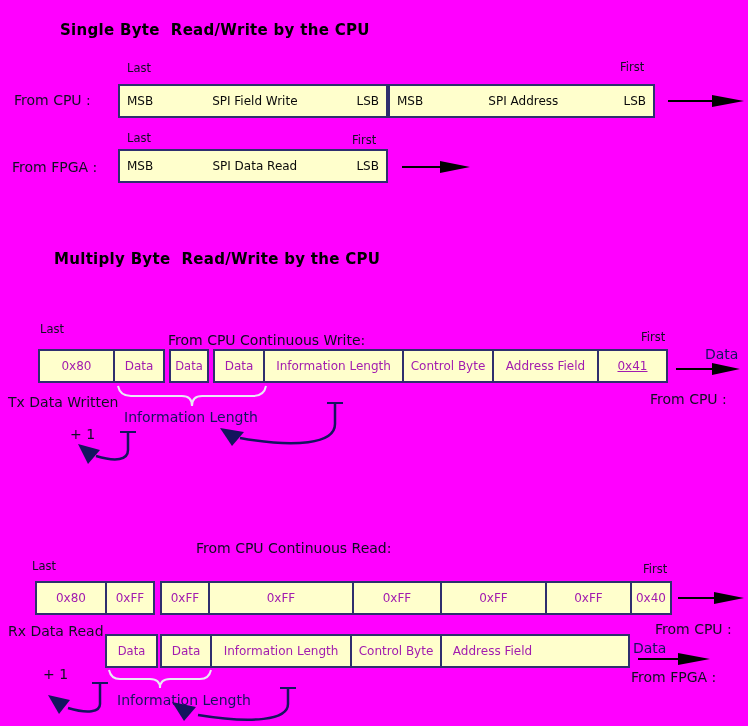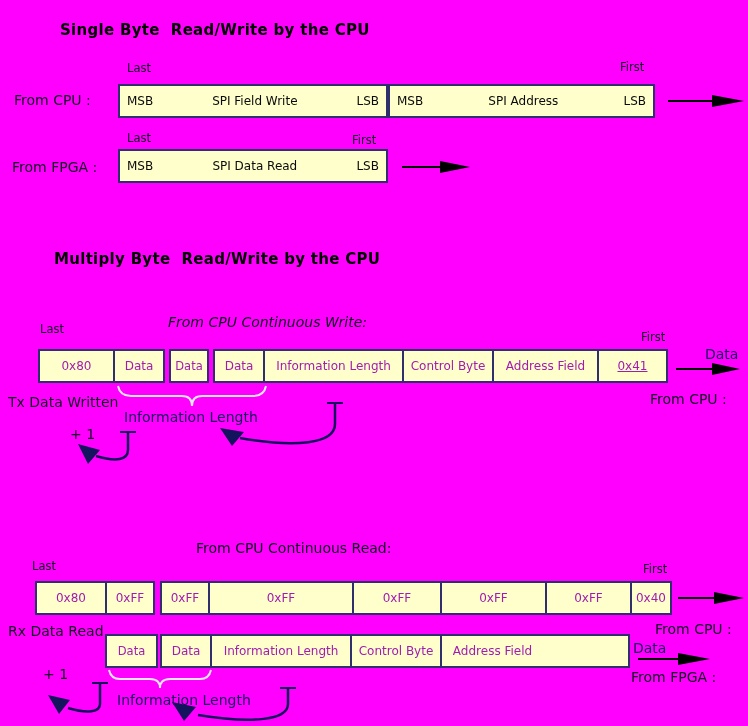--- a/index.html
+++ b/index.html
@@ -57,21 +57,21 @@
     <span>MSB</span>
     <span>SPI Data Read</span>
     <span>LSB</span>
   </div>
   <svg class="abs" style="left:402px;top:159px;" width="68" height="16">
     <line x1="0" y1="8" x2="42" y2="8" stroke="#000" stroke-width="2"></line>
       <polygon points="38,2 68,8 38,14" fill="#000"></polygon>
   </svg>
 
   <div class="abs title" style="left:54px;top:250px;">Multiply Byte  Read/Write by the CPU</div>
-  <div class="abs heading" style="left:168px;top:314px;font-style:italic;">From CPU Continuous Write:</div>
+  <div class="abs heading" style="left:168px;top:332px;">From CPU Continuous Write:</div>
   <div class="abs lbl" style="left:40px;top:322px;">Last</div>
   <div class="abs lbl" style="left:641px;top:330px;">First</div>
 
   <div class="abs grp" style="left:38px;top:349px;width:127px;height:34px;">
     <div class="cell" style="width:73px;">0x80</div>
     <div class="cell" style="flex:1;">Data</div>
   </div>
   <div class="abs grp" style="left:169px;top:349px;width:40px;height:34px;">
     <div class="cell" style="flex:1;font-size:11.5px;">Data</div>
   </div>

